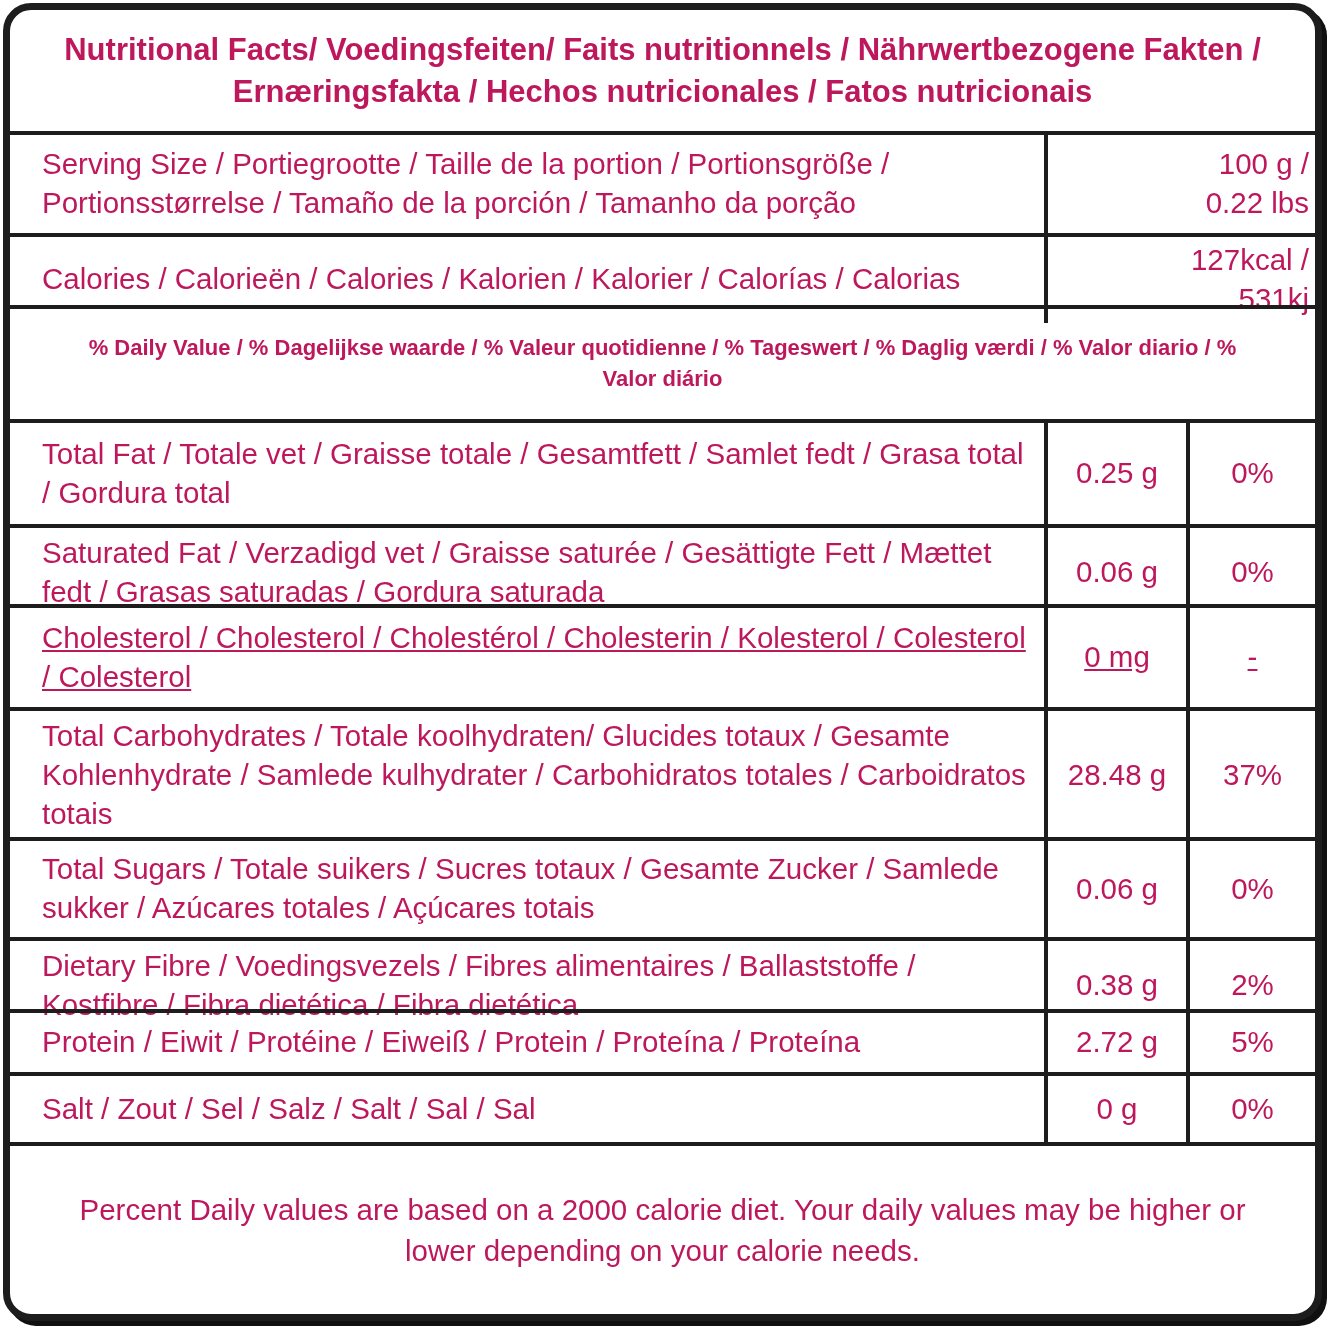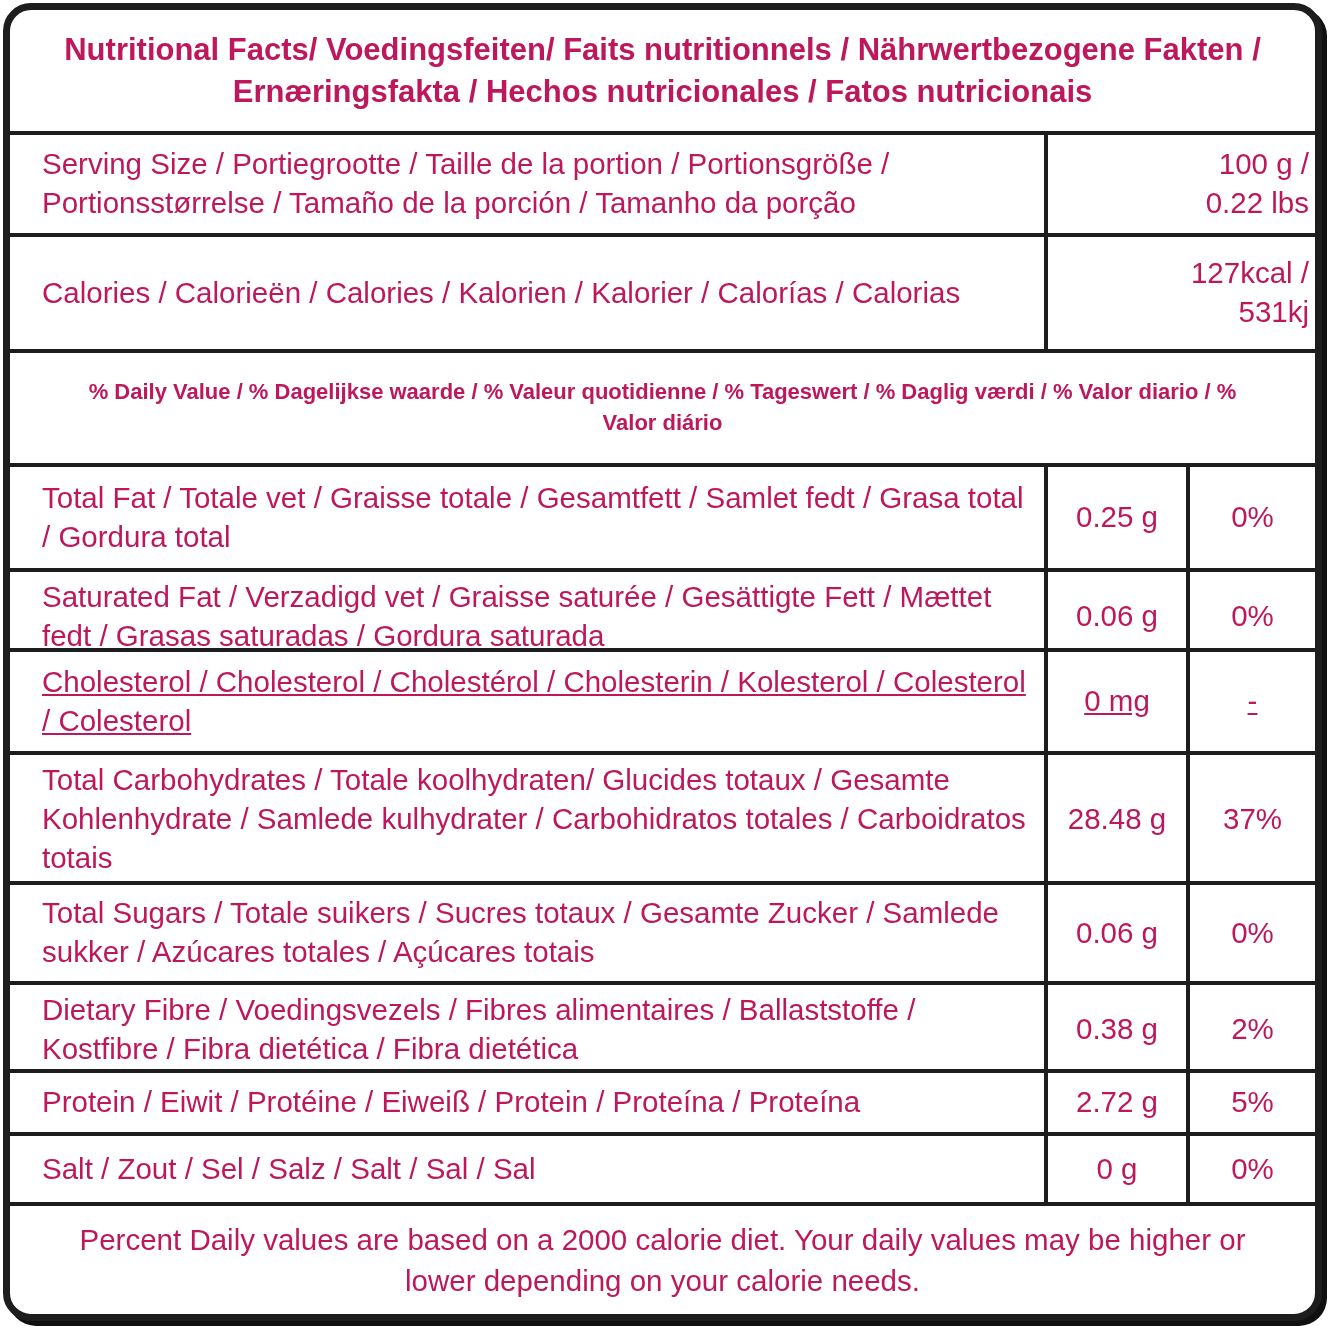--- a/index.html
+++ b/index.html
@@ -35,38 +35,38 @@
     align-items: center;
     justify-items: center;
     text-align: center;
     font-weight: bold;
     font-size: 31px;
     line-height: 1.35;
     padding: 0 16px;
   }
   .row.two-col { grid-template-columns: 1034px 1fr; }
   .row.serving-row  { height: 102px; }
-  .row.calories-row { height: 116px; }
+  .row.calories-row { height: 72px; }
   .row.dv-row {
     height: 114px;
     align-items: center;
     justify-items: center;
     text-align: center;
     font-weight: bold;
     font-size: 22px;
     line-height: 1.4;
     padding: 0 70px;
   }
   .row.three-col { grid-template-columns: 1034px 142px 1fr; }
   .r-fat  { height: 105px; }
   .r-sat  { height: 80px; }
   .r-chol { height: 103px; text-decoration: underline; }
   .r-carb { height: 130px; }
   .r-sug  { height: 100px; }
-  .r-fib  { height: 88px; }
+  .r-fib  { height: 72px; }
   .r-pro  { height: 63px; }
   .r-salt { height: 70px; }
   .row.footer-row {
     flex: 1 1 auto;
     align-items: center;
     justify-items: center;
     text-align: center;
     font-size: 29.5px;
     line-height: 1.4;
     padding: 0 40px;

